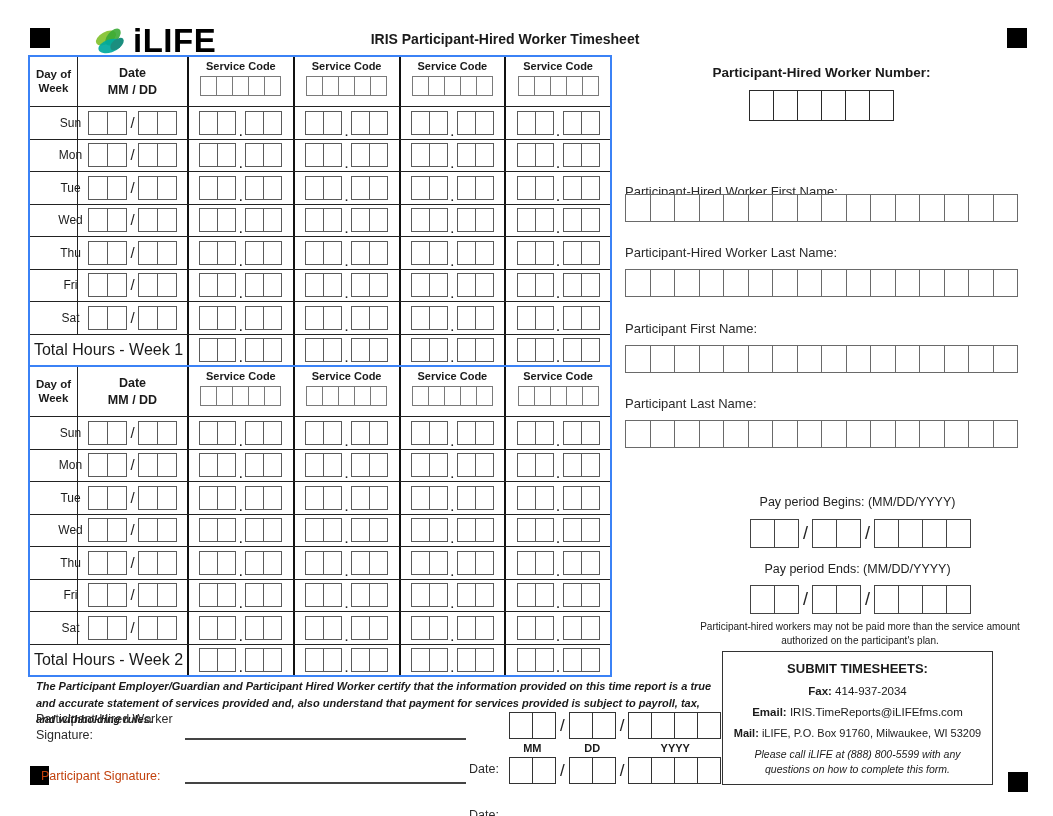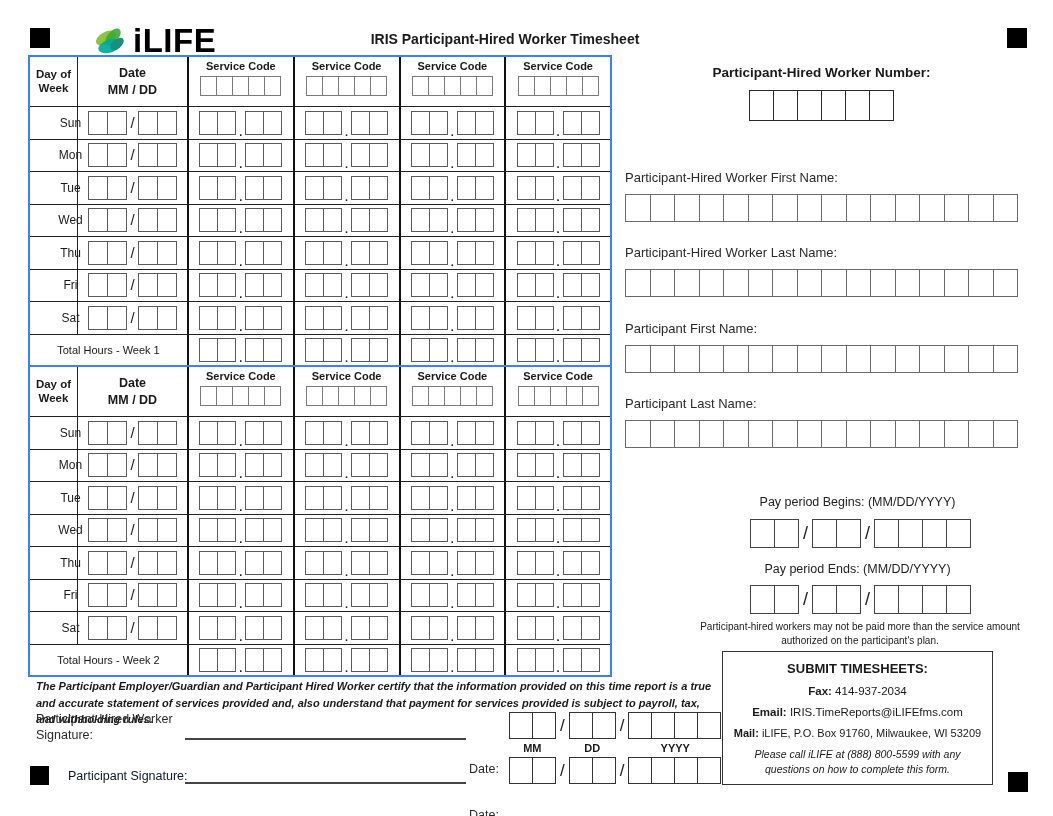--- a/index.html
+++ b/index.html
@@ -25,21 +25,21 @@
   .w-row:first-child{border-top:none;}
   .header-row{height:49px;}
   .day-row{height:31.5px;}
   .total-row{height:30px;}
   .cell{border-left:1px solid #222;display:flex;align-items:center;justify-content:center;
         box-sizing:border-box;min-width:0;}
   .cell:first-child{border-left:none;}
   .day-col{width:47px;flex:none;}
   .date-col{width:110px;flex:none;}
   .svc-col{flex:1;border-left:2px solid #111;}
-  .total-label-cell{width:157px;flex:none;font-size:11px;}
+  .total-label-cell{width:157px;flex:none;font-size:16px;}
   .head-day{font-weight:bold;font-size:11.5px;text-align:center;line-height:1.2;padding:0 3px;}
   .head-stack{flex-direction:column;justify-content:center;gap:4px;}
   .head-stack .hs-line{font-weight:bold;font-size:12.5px;line-height:1;}
   .svc-head{flex-direction:column;justify-content:flex-start;padding-top:3px;gap:3px;}
   .svc-head .hs-label{font-weight:bold;font-size:11px;line-height:1.2;}
   .day-name{font-size:12px;padding-left:34px;}
 
   
   .box-row{display:flex;align-items:stretch;}
   .bx{border:1px solid #5a5a5a;background:#fff;margin-left:-1px;box-sizing:border-box;flex:none;}
@@ -83,21 +83,21 @@
   .sig-line{position:absolute;border-bottom:2px solid #444;height:0;}
   .sig-line-1{left:185px;top:738px;width:281px;}
   .sig-line-2{left:185px;top:782px;width:281px;}
   .date-label{position:absolute;font-size:12.5px;color:#2a2a2a;margin-top:40px;}
   .ft-date-row{position:absolute;left:509px;display:flex;align-items:center;}
   .ft-bx{width:24px;height:27px;border-color:#333;}
   .ft-slash{font-size:17px;margin:0 4px;color:#222;}
   .date-units{position:absolute;left:509px;top:742px;width:212px;display:flex;}
   .date-units span{font-weight:bold;font-size:11px;text-align:center;}
   .du-mm{width:50px;} .du-sl{width:14px;} .du-dd{width:50px;} .du-yyyy{width:98px;margin-left:14px;}
-  .sig-label-2{position:absolute;left:68px;top:769px;font-size:12.5px;color:#0f172a;}
+  .sig-label-2{position:absolute;left:41px;top:769px;font-size:12.5px;color:#c2410c;}
 </style>
 </head>
 <body>
 
 <div class="page">
 
   <div class="corner c-tl"></div>
   <div class="corner c-tr"></div>
   <div class="corner c-bl"></div>
   <div class="corner c-br"></div>
@@ -1125,21 +1125,21 @@
   <div class="worker-number-row box-row">
       <div class="bx wn-bx"></div>
       <div class="bx wn-bx"></div>
       <div class="bx wn-bx"></div>
       <div class="bx wn-bx"></div>
       <div class="bx wn-bx"></div>
       <div class="bx wn-bx"></div>
     </div>
 
   <div id="name-fields">
-      <div class="field-label" style="top: 170px;">Participant-Hired Worker First  Name:</div>
+      <div class="field-label" style="top: 184px;">Participant-Hired Worker First  Name:</div>
       <div class="field-boxes" style="top: 194px;">
         <div class="bx"></div>
         <div class="bx"></div>
         <div class="bx"></div>
         <div class="bx"></div>
         <div class="bx"></div>
         <div class="bx"></div>
         <div class="bx"></div>
         <div class="bx"></div>
         <div class="bx"></div>

